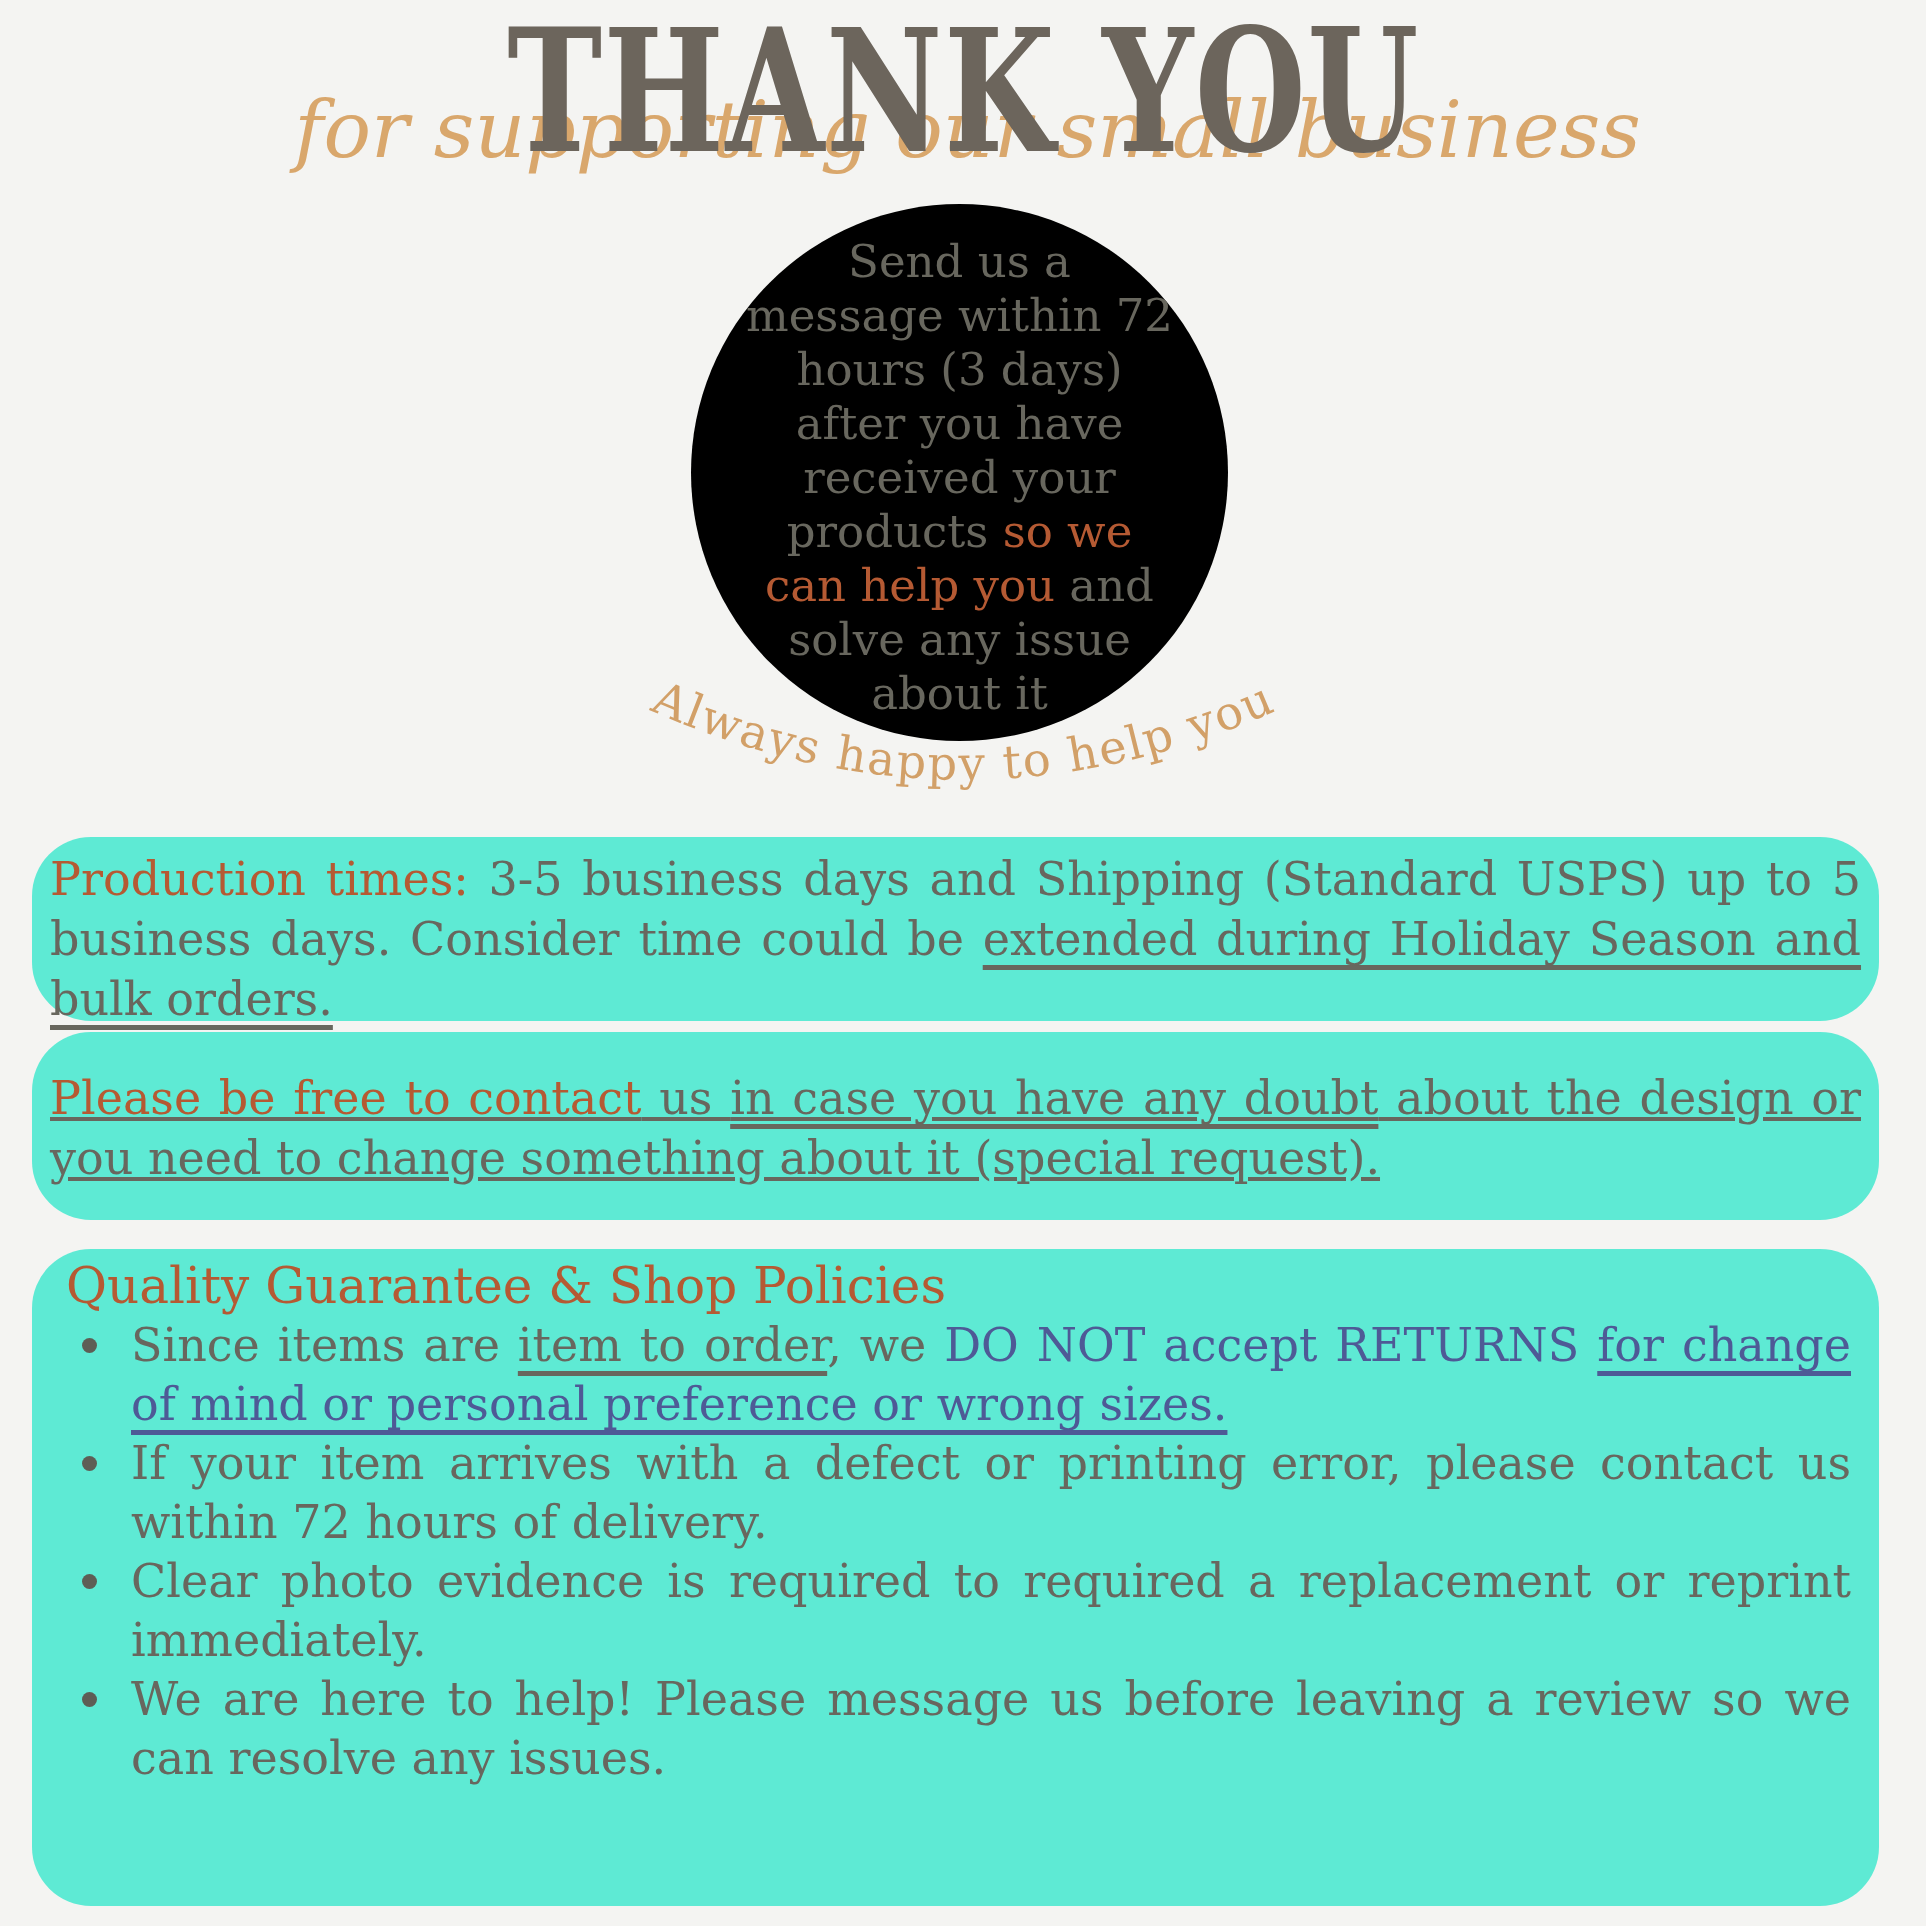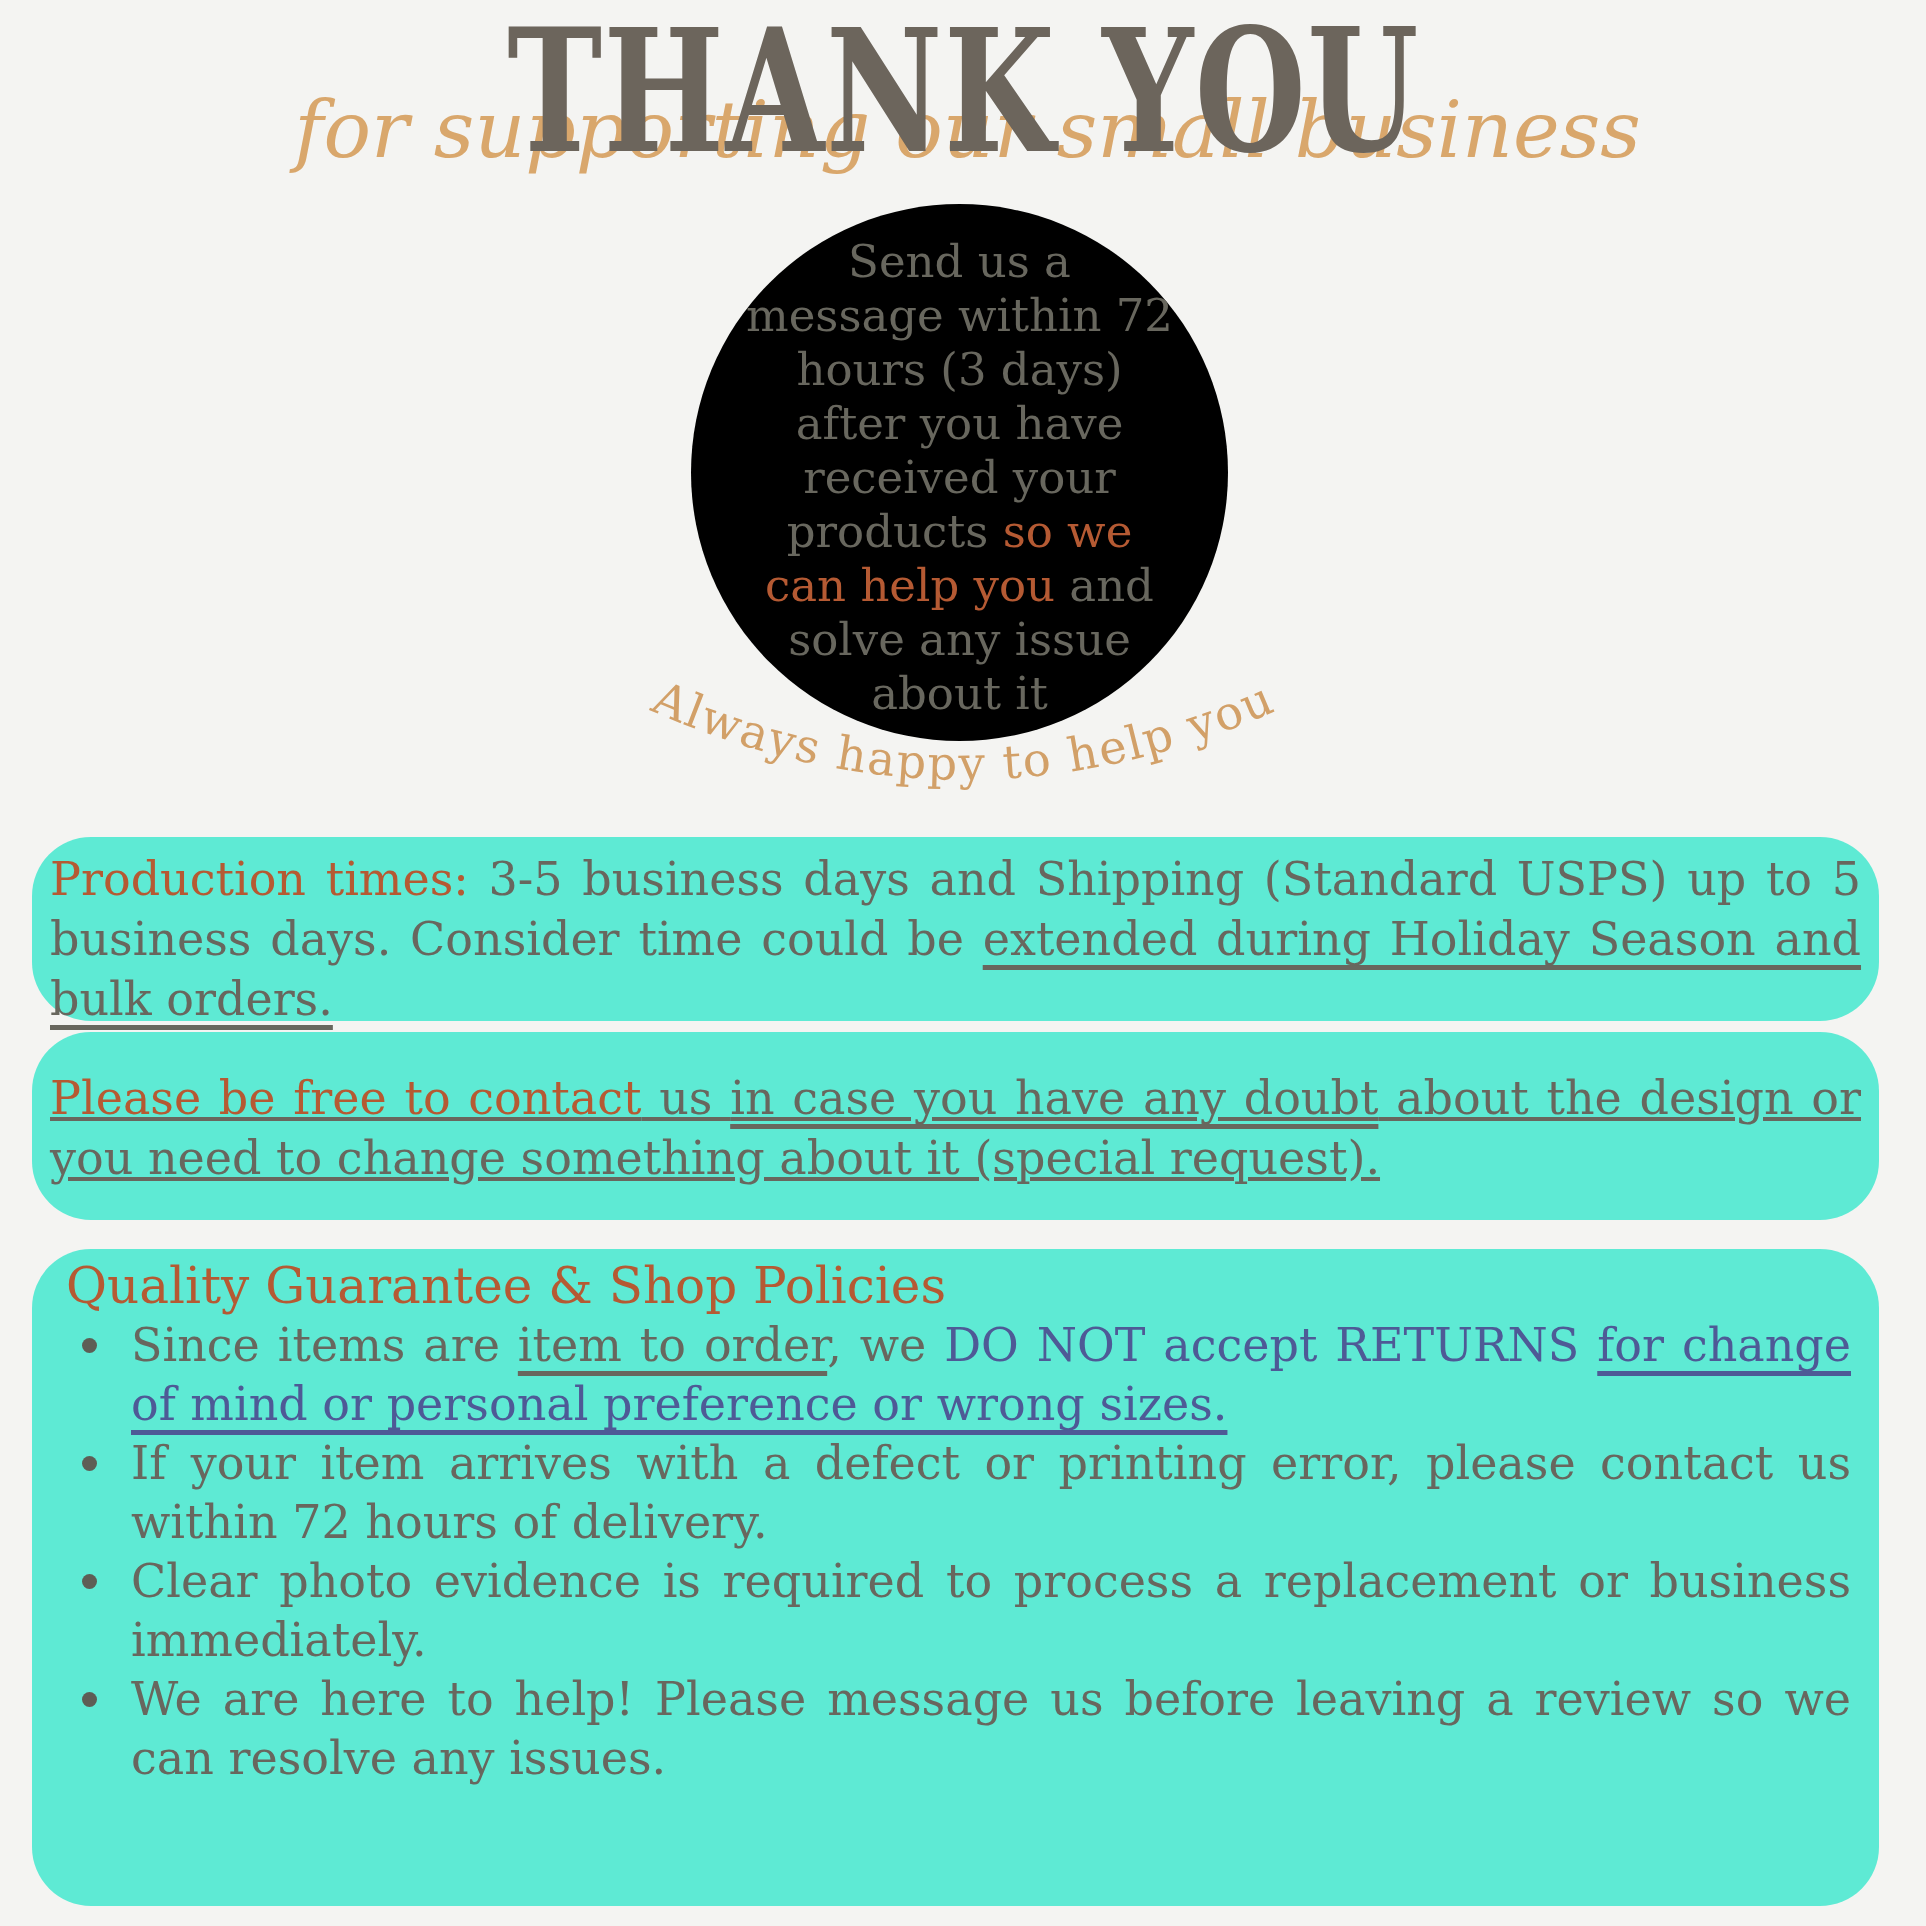--- a/index.html
+++ b/index.html
@@ -160,19 +160,19 @@
     <span class="orange">Please be free to contact</span><span> us </span><span class="u">in case you have any doubt</span><span> about the design or you need to change something about it (special request).</span>
   </div>
 
   <div class="panel" id="block-policies">
     <h2 id="policies-heading">Quality Guarantee &amp; Shop Policies</h2>
     <ul id="policies-list">
       <li>
         <span>Since items are </span><span class="u">item to order</span><span>, we </span><span class="blue">DO NOT accept RETURNS </span><span class="blue u">for change of mind or personal preference or wrong sizes.</span>
       </li>
       <li>If your item arrives with a defect or printing error, please contact us within 72 hours of delivery.</li>
-      <li>Clear photo evidence is required to process a replacement or business immediately.</li>
+      <li>Clear photo evidence is required to required a replacement or reprint immediately.</li>
       <li>We are here to help! Please message us before leaving a review so we can resolve any issues.</li>
     </ul>
   </div>
 
 </div>
 
 
 </body></html>

